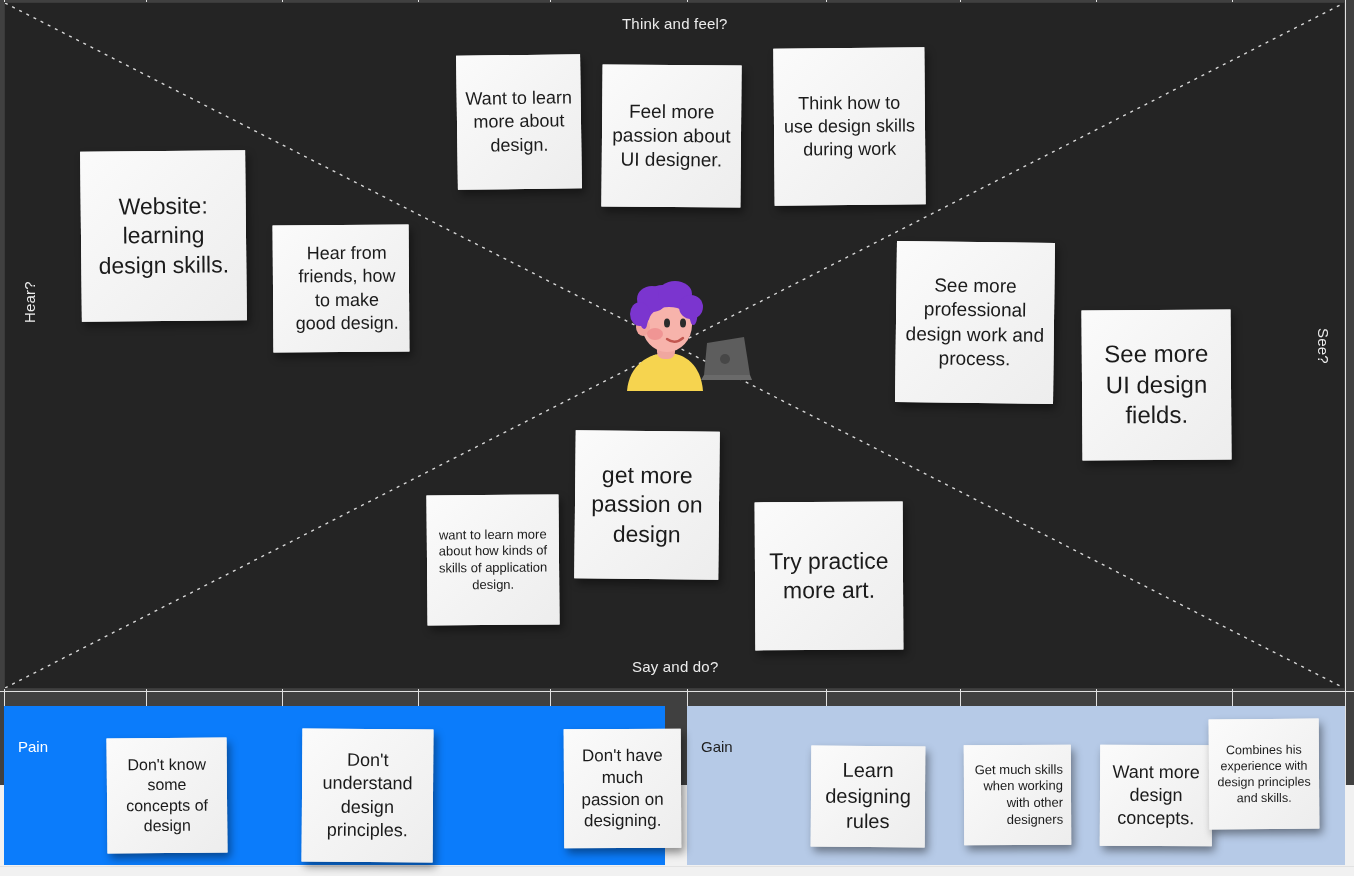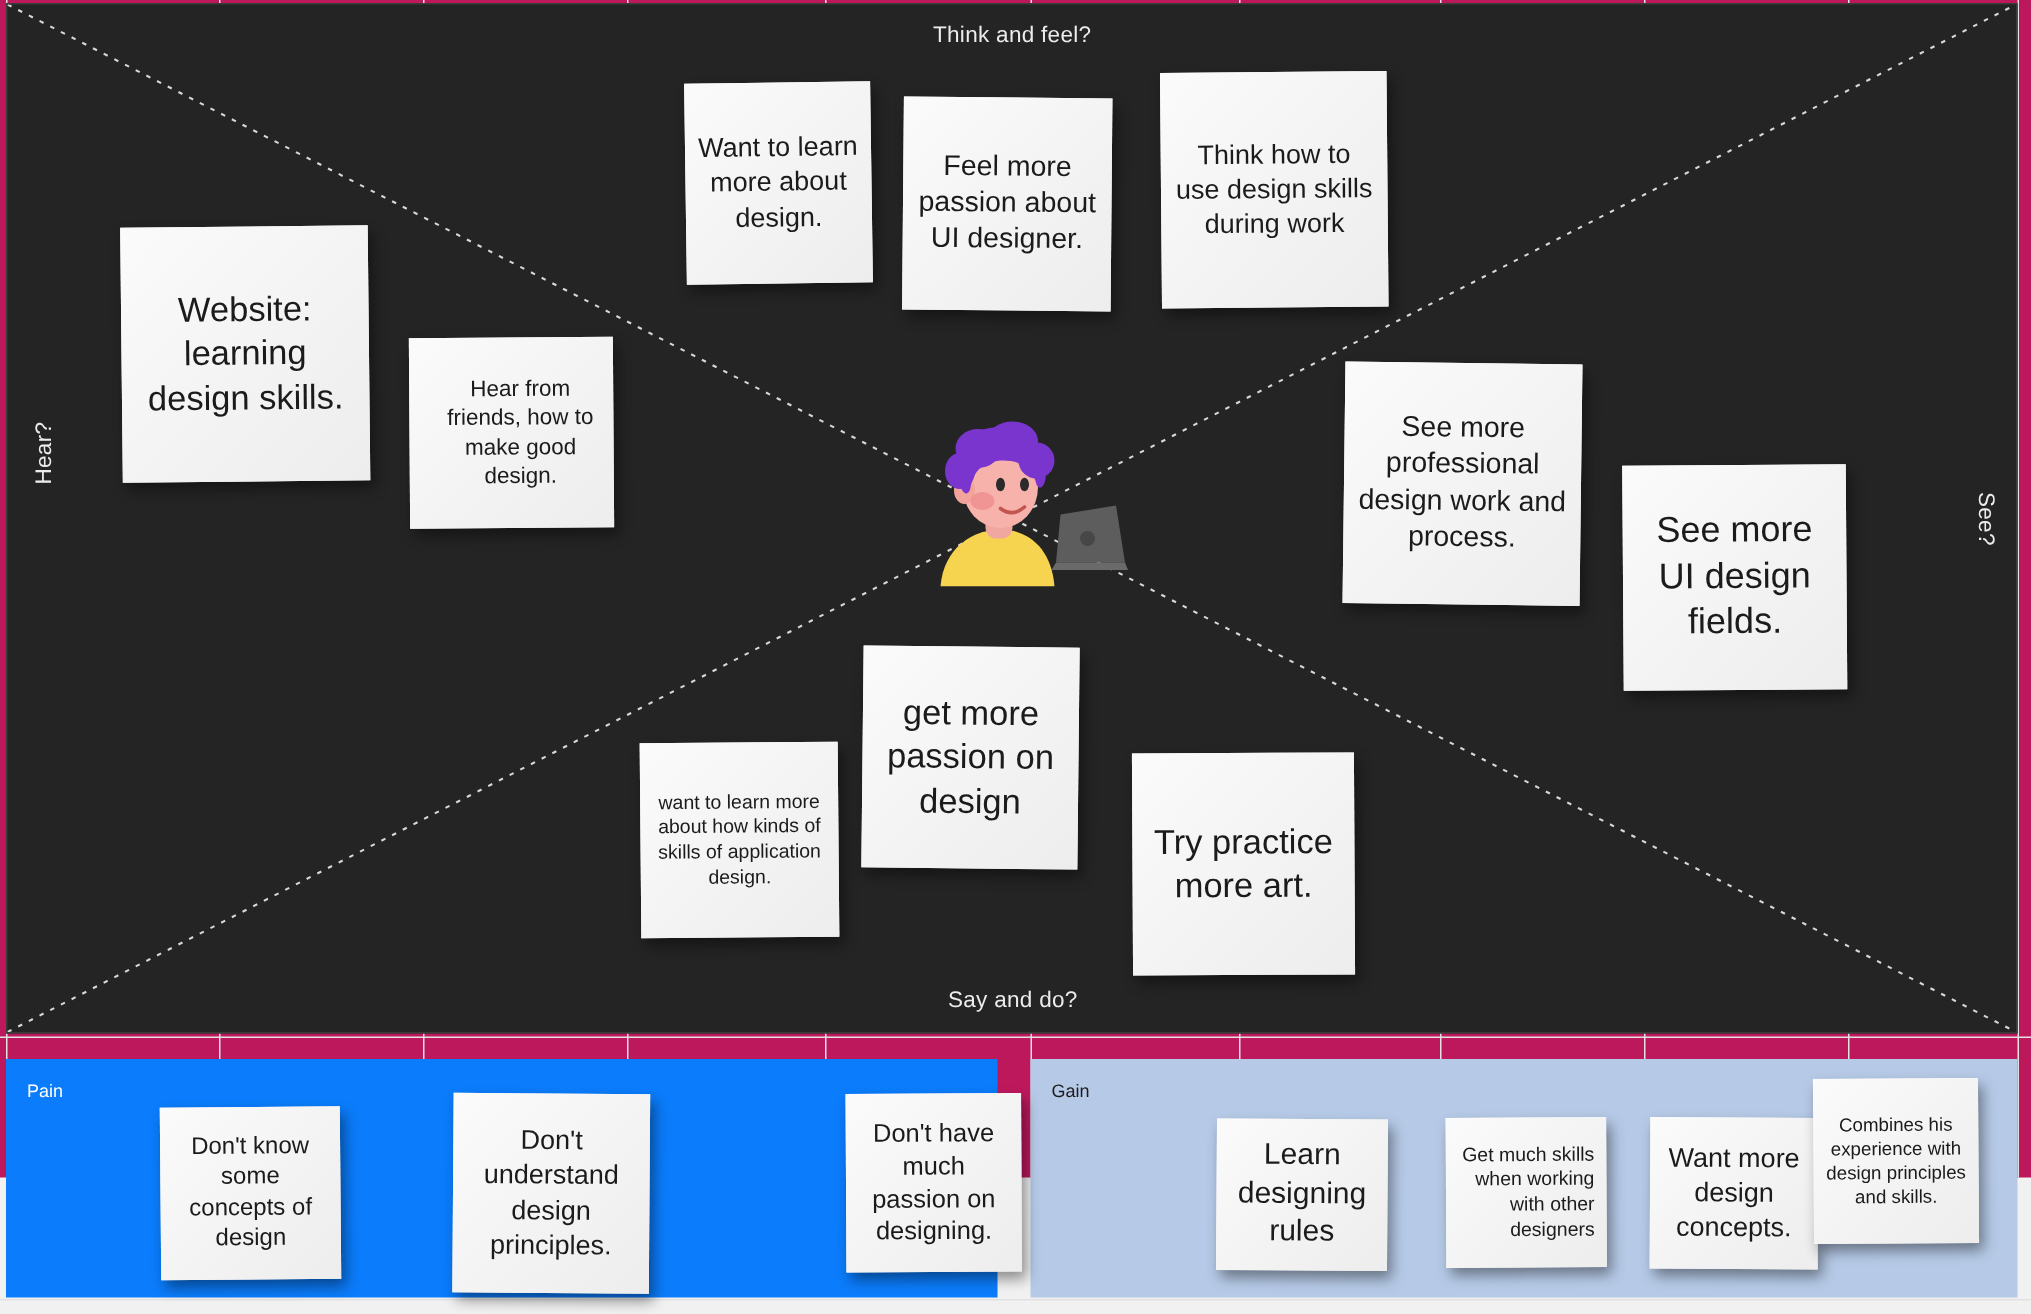--- a/index.html
+++ b/index.html
@@ -1,21 +1,21 @@
 <!DOCTYPE html>
 <html><head>
 <meta charset="utf-8">
 <title>Empathy Map</title>
 <style>
   html,body{margin:0;padding:0;background:#f1f1f1;}
   body{
     width:1354px;height:876px;position:relative;overflow:hidden;
     font-family:"Liberation Sans","DejaVu Sans",sans-serif;
   }
-  #canvas{position:absolute;inset:0;width:1354px;height:785px;background:#be185d;}
+  #canvas{position:absolute;inset:0;width:1354px;height:785px;background:#404040;}
 
   
   .grid-line{position:absolute;top:0;bottom:0;width:1px;background:#e2e2e2;}
   .grid-line-h{position:absolute;left:0;right:0;height:1px;background:#e2e2e2;}
 
   
   #board{
     position:absolute;left:4px;top:2px;width:1341px;height:687px;
     background:#242424;border:1px solid #3a3a3a;box-sizing:border-box;
   }
@@ -40,21 +40,21 @@
   }
   .note span{display:block;width:100%;}
 
   
   #persona{position:absolute;left:600px;top:276px;width:150px;height:112px;}
 
   
   .panel{position:absolute;box-sizing:border-box;}
   #pain{left:4px;top:706px;width:661px;height:159px;background:#0b7cfb;}
   #gain{left:687px;top:706px;width:658px;height:159px;background:#b6cae7;}
-  .panel-label{position:absolute;left:14px;top:14px;font-size:12px;}
+  .panel-label{position:absolute;left:14px;top:32px;font-size:15px;}
   #pain .panel-label{color:#ffffff;}
   #gain .panel-label{color:#1d1d1d;}
 </style>
 </head>
 <body>
 
 <div id="canvas">
 
   <div id="grid-layer">
       <div class="grid-line" style="left: 4px;"></div>
@@ -110,21 +110,21 @@
       <ellipse cx="62" cy="44" rx="3" ry="4.5" fill="#2b2b2b"></ellipse>
       <ellipse cx="78" cy="44" rx="3" ry="4.5" fill="#2b2b2b"></ellipse>
 
       <path d="M62 60 Q70 66 78 59" stroke="#c2564f" stroke-width="2.4" fill="none" stroke-linecap="round"></path>
     </svg>
 
     <div id="board-notes">
         <div class="note" style="left: 76px; top: 148px; width: 165px; height: 170px; font-size: 23px; transform: rotate(-0.6deg);">
           <span>Website: learning design skills.</span>
         </div>
-        <div class="note" style="left: 268px; top: 222px; width: 136px; height: 127px; font-size: 15px; transform: rotate(-0.4deg); padding-left: 20px;">
+        <div class="note" style="left: 268px; top: 222px; width: 136px; height: 127px; font-size: 18px; transform: rotate(-0.4deg); padding-left: 20px;">
           <span>Hear from friends, how to make good design.</span>
         </div>
         <div class="note" style="left: 452px; top: 52px; width: 124px; height: 134px; font-size: 18px; transform: rotate(-0.8deg);">
           <span>Want to learn more about design.</span>
         </div>
         <div class="note" style="left: 597px; top: 62px; width: 139px; height: 142px; font-size: 19px; transform: rotate(0.5deg);">
           <span>Feel more passion about UI designer.</span>
         </div>
         <div class="note" style="left: 769px; top: 45px; width: 151px; height: 157px; font-size: 18px; transform: rotate(-0.5deg);">
           <span>Think how to use design skills during work</span>

